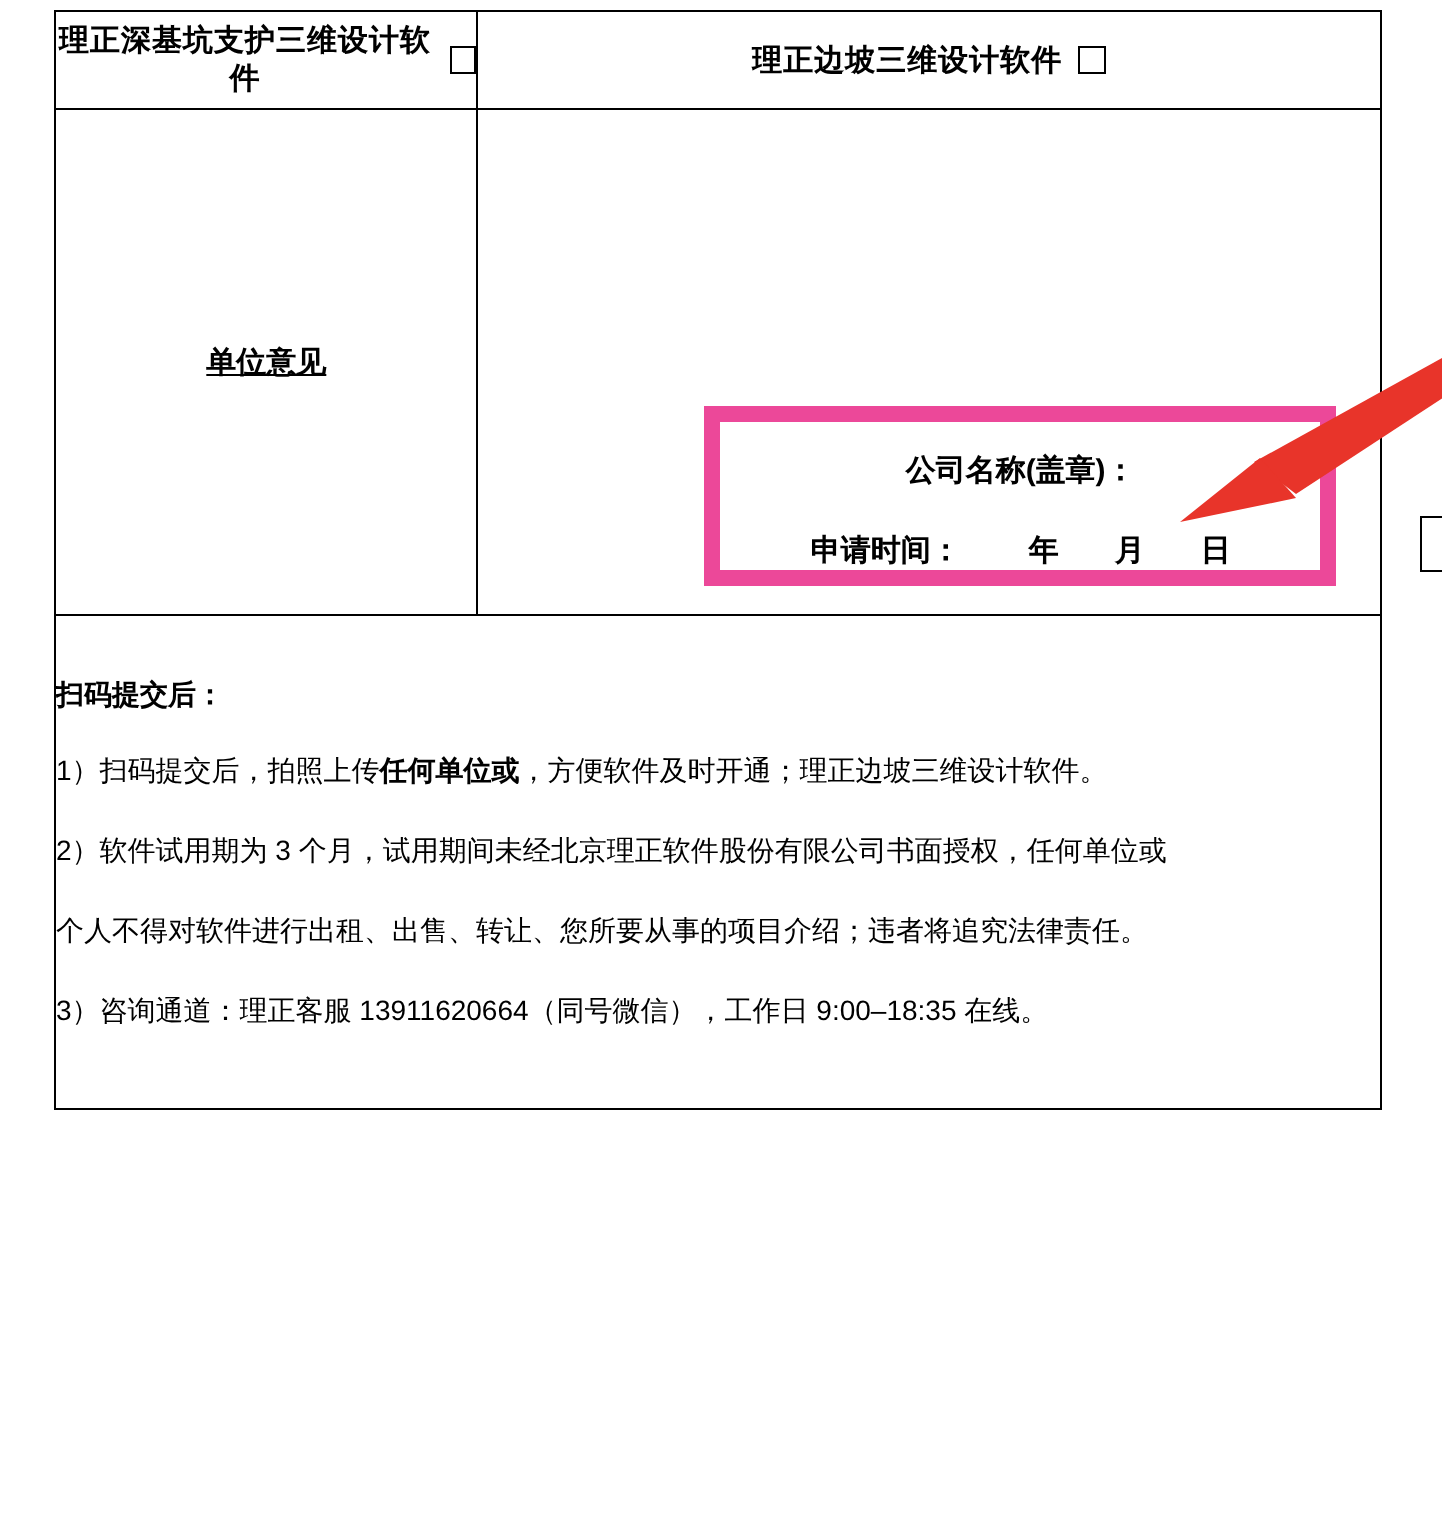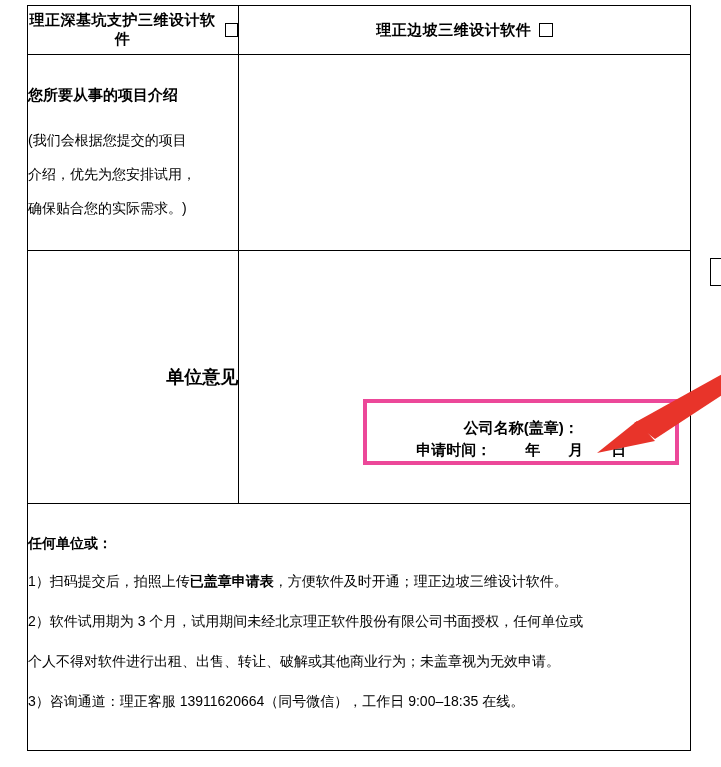--- a/index.html
+++ b/index.html
@@ -72,47 +72,48 @@
   .intro-note {
     font-size: 14px;
     line-height: 34px;
   }
   .intro-blank-cell {
     height: 195px;
   }
   
   .opinion-label-cell {
     height: 252px;
-    text-align: right;
-    font-size: 18px;
-    font-weight: bold;
+    text-align: center;
+    font-size: 15px;
+    font-weight: bold;
+    text-decoration: underline;
   }
   .opinion-body-cell {
     height: 252px;
     position: relative;
   }
   .stamp-box {
     position: absolute;
-    left: 124px;
+    left: 113px;
     top: 148px;
     width: 316px;
-    height: 66px;
-    border: 4px solid #ec4899;
+    height: 90px;
+    border: 8px solid #ec4899;
     box-sizing: border-box;
     background: transparent;
   }
   .stamp-line {
     font-size: 15px;
     font-weight: bold;
     color: #000000;
     text-align: center;
     line-height: 22px;
   }
   .stamp-line.first { margin-top: 14px; }
-  .stamp-line.second { margin-top: 0; }
+  .stamp-line.second { margin-top: 18px; }
   .sp-1 { display:inline-block; width: 34px; }
   .sp-2 { display:inline-block; width: 28px; }
   .arrow-svg {
     position: absolute;
     left: 170px;
     top: -92px;
     width: 300px;
     height: 190px;
     pointer-events: none;
   }
@@ -173,29 +174,20 @@
           </span>
         </td>
         <td class="prod-cell">
           <span class="prod-inner">
             <span>理正边坡三维设计软件</span>
             <span class="checkbox"></span>
           </span>
         </td>
       </tr>
 
-      <tr>
-        <td class="intro-label-cell">
-          <div class="intro-title">您所要从事的项目介绍</div>
-          <div class="intro-note">(我们会根据您提交的项目</div>
-          <div class="intro-note">介绍，优先为您安排试用，</div>
-          <div class="intro-note">确保贴合您的实际需求。)</div>
-        </td>
-        <td class="intro-blank-cell"></td>
-      </tr>
 
       <tr>
         <td class="opinion-label-cell">
           <span>单位意见</span>
         </td>
         <td class="opinion-body-cell">
           <div class="stamp-box">
             <div class="stamp-line first">
               <span>公司名称(盖章)：</span><span></span>
             </div>
@@ -205,32 +197,32 @@
             <svg class="arrow-svg" viewBox="0 0 300 190">
               <path d="M285 8 L283 20 L118 128 L97 112 Z" fill="#e8342a"></path>
               <path d="M100 110 L118 130 L60 142 Z" fill="#e8342a"></path>
             </svg>
           </div>
         </td>
       </tr>
 
       <tr>
         <td class="notes-cell" colspan="2">
-          <div class="notes-title">任何单位或：</div>
+          <div class="notes-title">扫码提交后：</div>
 
           <div class="note-item">
-            <span>1）</span><span>扫码提交后，拍照上传</span><span class="b">已盖章申请表</span><span>，方便软件及时开通；理正边坡三维设计软件。</span>
+            <span>1）</span><span>扫码提交后，拍照上传</span><span class="b">任何单位或</span><span>，方便软件及时开通；理正边坡三维设计软件。</span>
           </div>
 
           <div class="note-line2">
             <span>2）</span><span>软件试用期为 3 个月，试用期间未经北京理正软件股份有限公司书面授权，任何单位或</span>
           </div>
 
           <div class="note-line2">
-            <span>个人不得对软件进行出租、出售、转让、破解或其他商业行为；未盖章视为无效申请。</span>
+            <span>个人不得对软件进行出租、出售、转让、您所要从事的项目介绍；违者将追究法律责任。</span>
           </div>
 
           <div class="note-item">
             <span>3）</span><span>咨询通道：理正客服 13911620664（同号微信），工作日 9:00–18:35 在线。</span>
           </div>
         </td>
       </tr>
     </tbody>
   </table>
 

